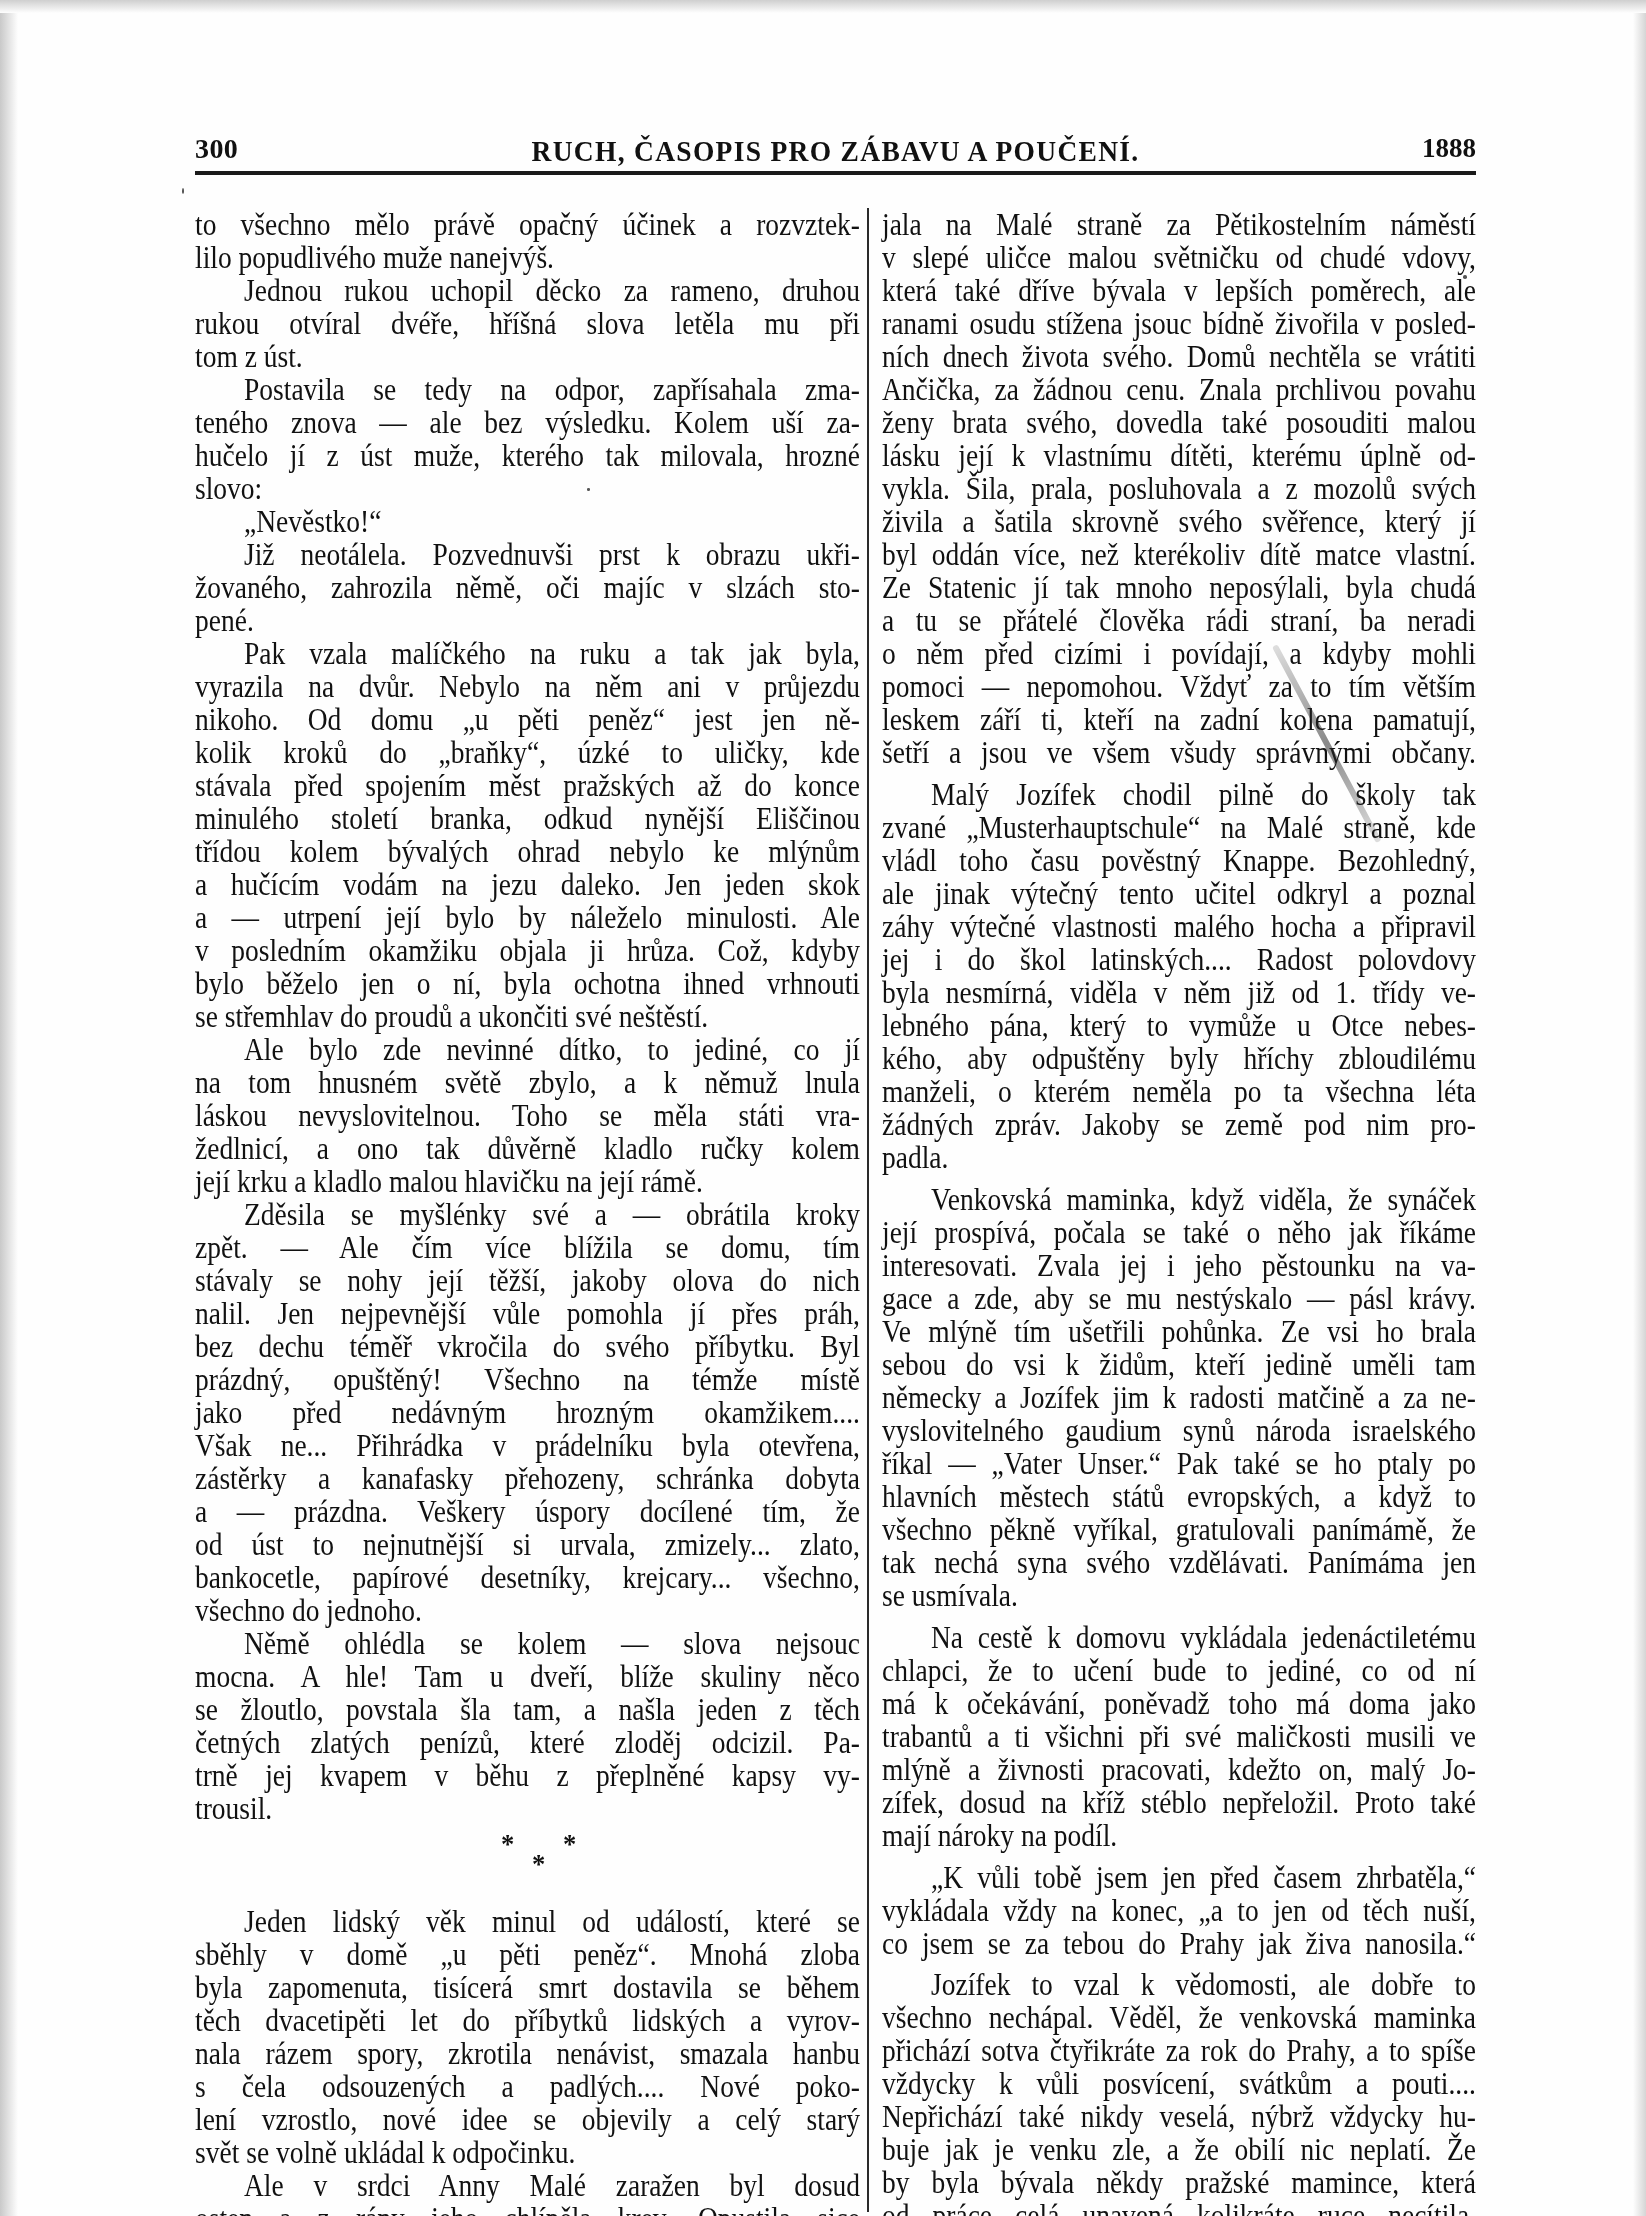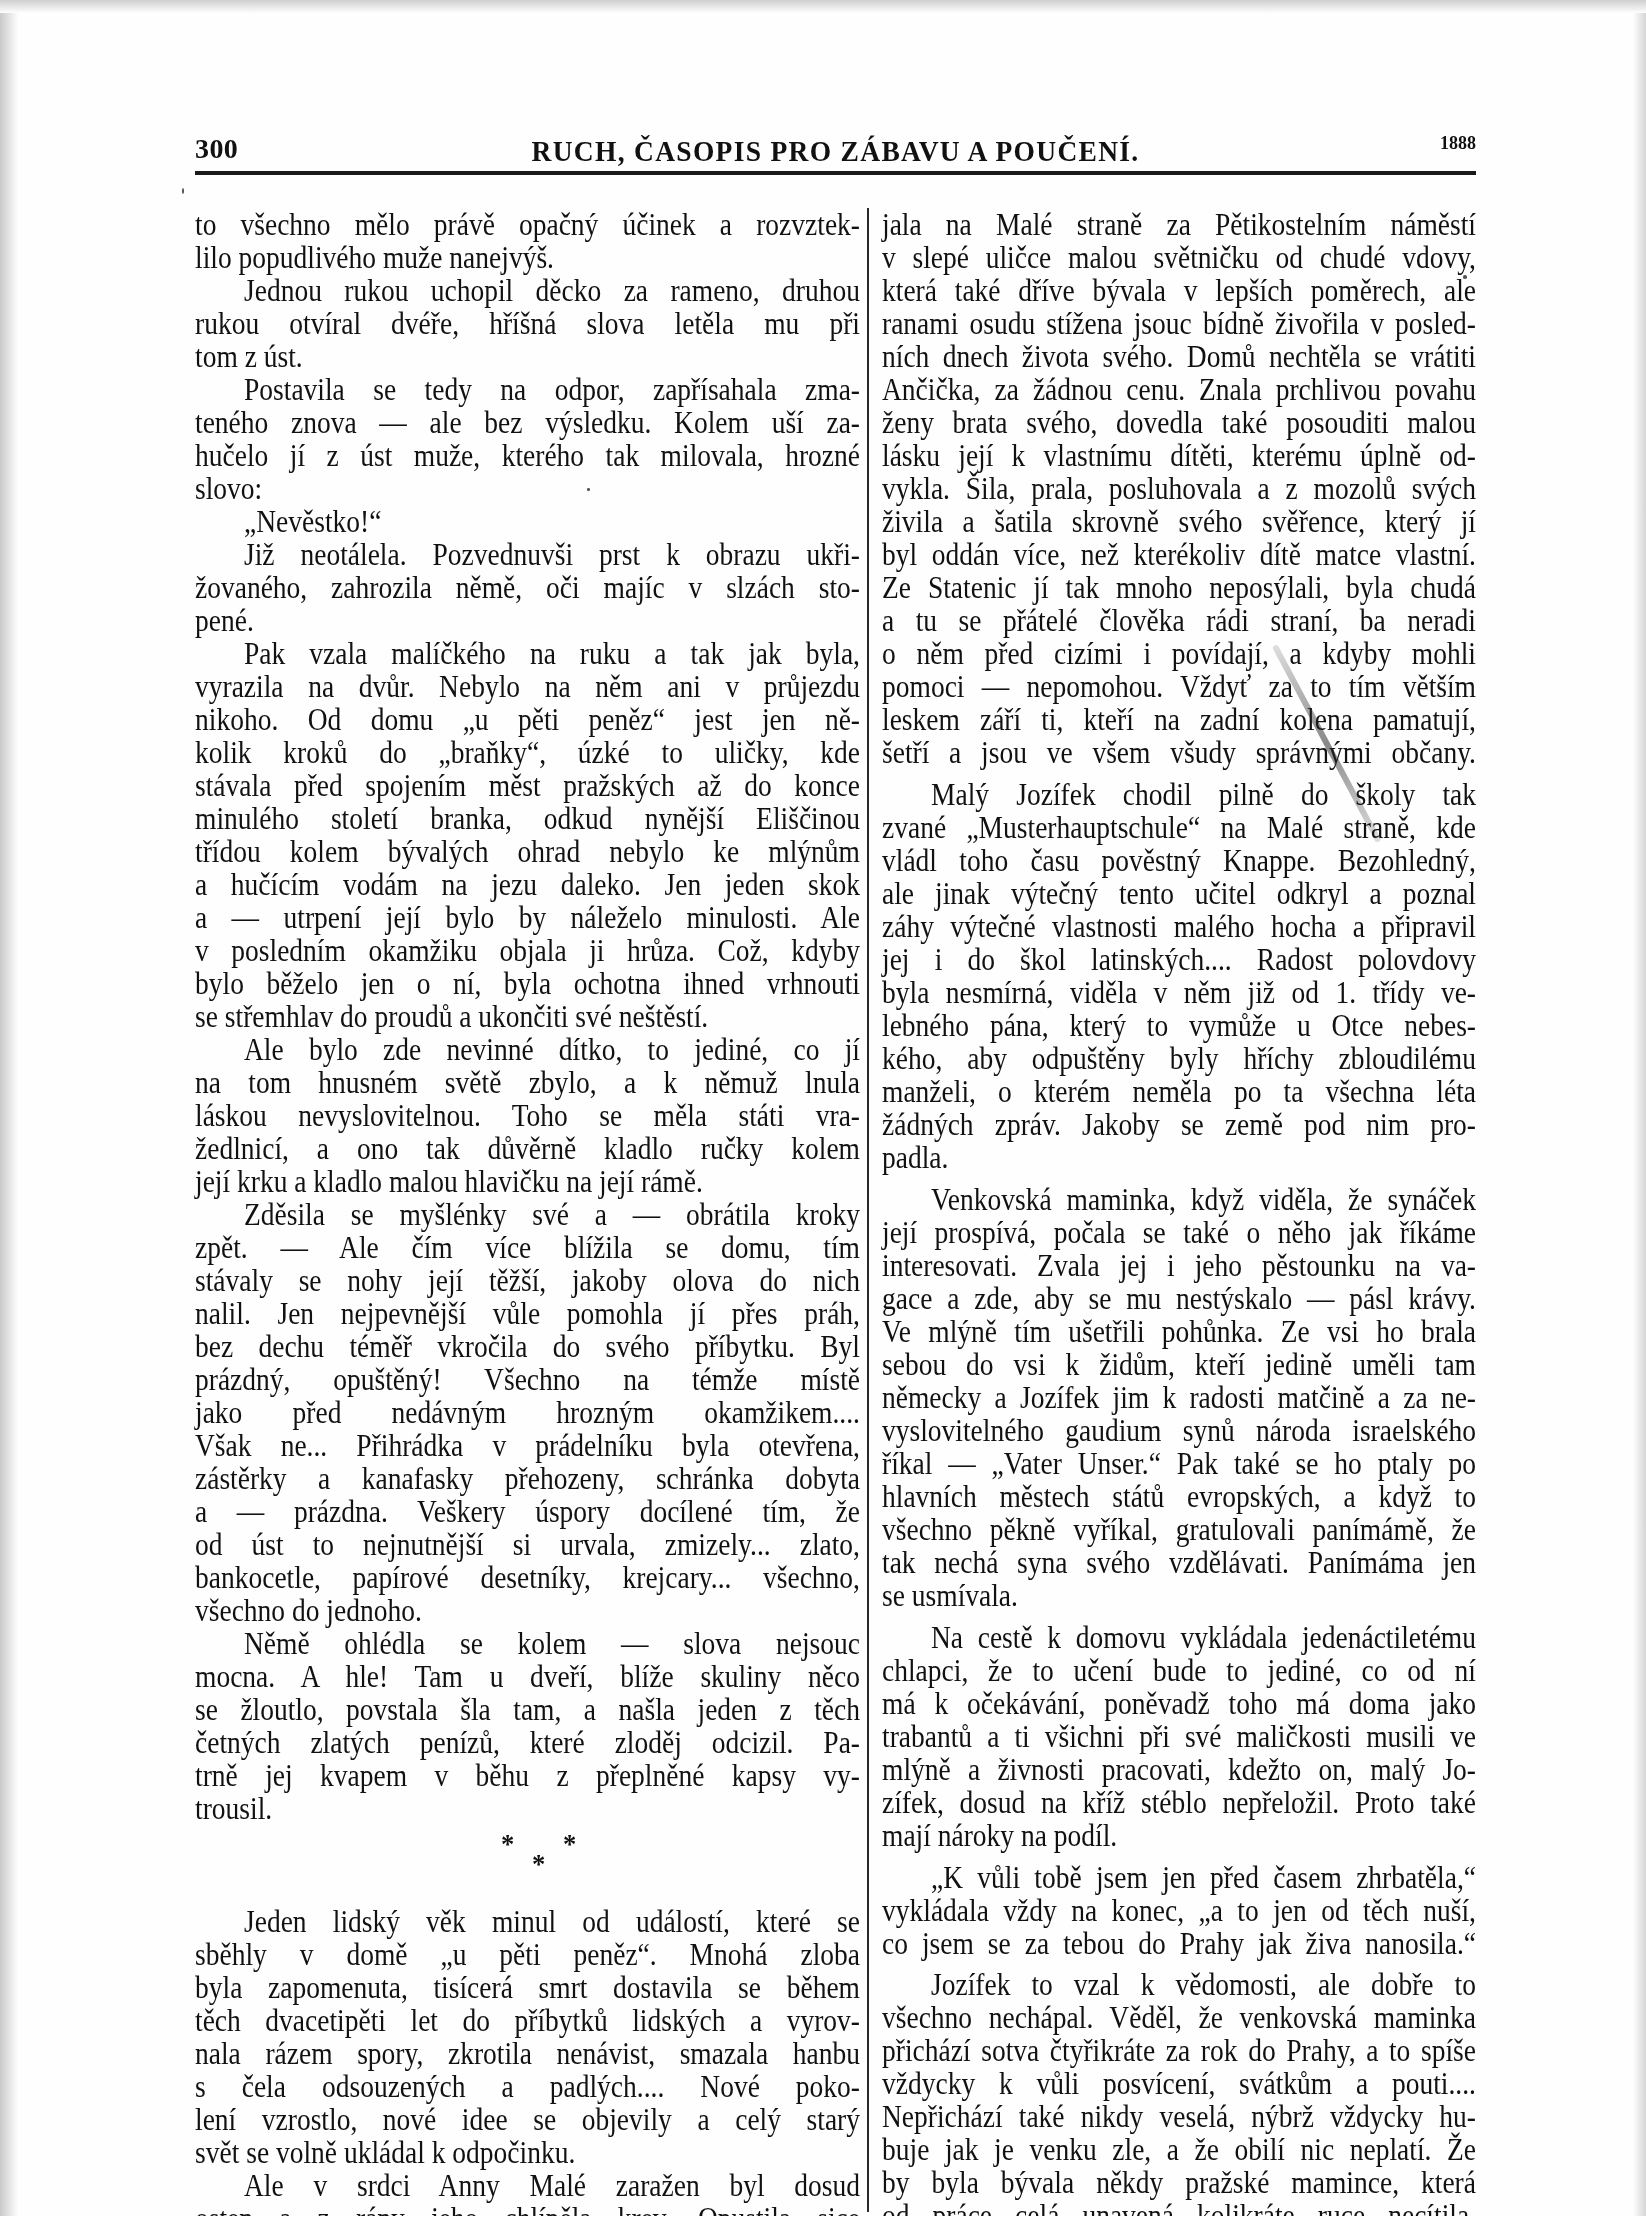--- a/index.html
+++ b/index.html
@@ -4,21 +4,21 @@
 <style>
   html, body { margin: 0; padding: 0; background: #ffffff; }
   body { width: 1646px; height: 2365px; position: relative; overflow: hidden; font-family: "Liberation Serif", "DejaVu Serif", serif; color: #111; }
   .page { position: absolute; left: 0; top: 0; width: 1646px; height: 2365px; background: #fefefe; }
   .edge-left { position: absolute; left: 0; top: 0; width: 17.7px; height: 2365px; background: linear-gradient(to right, #c9c9c9, #fefefe); }
   .edge-right { position: absolute; right: 0; top: 0; width: 13.3px; height: 2365px; background: linear-gradient(to left, #d5d5d5, #fefefe); }
   .edge-top { position: absolute; left: 0; top: 0; width: 1646px; height: 13.3px; background: linear-gradient(to bottom, #cfcfcf, #fefefe); }
   .header { position: absolute; left: 195px; top: 129px; width: 1281px; height: 40px; }
   .page-number { position: absolute; left: 0; top: 4.4px; font-size: 28px; font-weight: bold; letter-spacing: 0.4px; }
   .journal-title { position: absolute; left: 0; right: 0; top: 6.2px; text-align: center; font-size: 27.5px; font-weight: bold; letter-spacing: 1.3px; transform: scaleY(1.1); }
-  .year { position: absolute; right: 0; top: 4.4px; font-size: 18px; font-weight: bold; }
+  .year { position: absolute; right: 0; top: 4.4px; font-size: 27px; font-weight: bold; }
   .rule { position: absolute; left: 195px; top: 171px; width: 1281px; height: 3.5px; background: #1a1a1a; }
   .column { position: absolute; top: 208px; }
   .col-left { left: 195px; width: 665px; }
   .col-right { left: 882px; width: 594px; }
   .col-divider { position: absolute; left: 867px; top: 208px; width: 2.2px; height: 2004px; background: #2a2a2a; }
   .line { height: 33px; line-height: 33px; font-size: 27.5px; white-space: nowrap; text-align: justify; text-align-last: justify; transform: scaleY(1.12); transform-origin: left center; }
   .line.last { text-align-last: left; }
   .line.indent { padding-left: 49px; }
   .gap { height: 8.9px; }
   .section-break { height: 80px; position: relative; }

